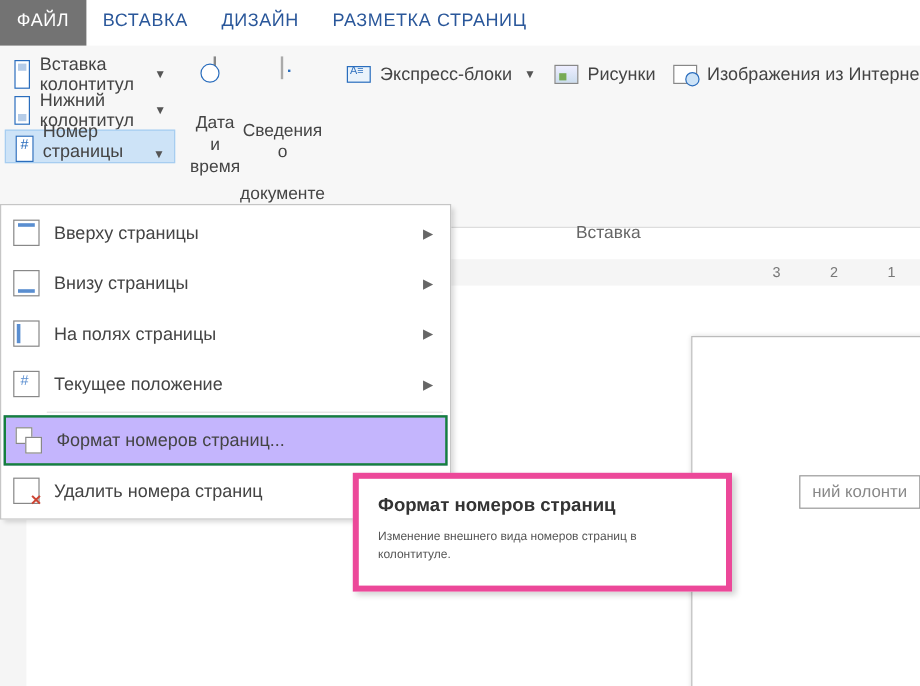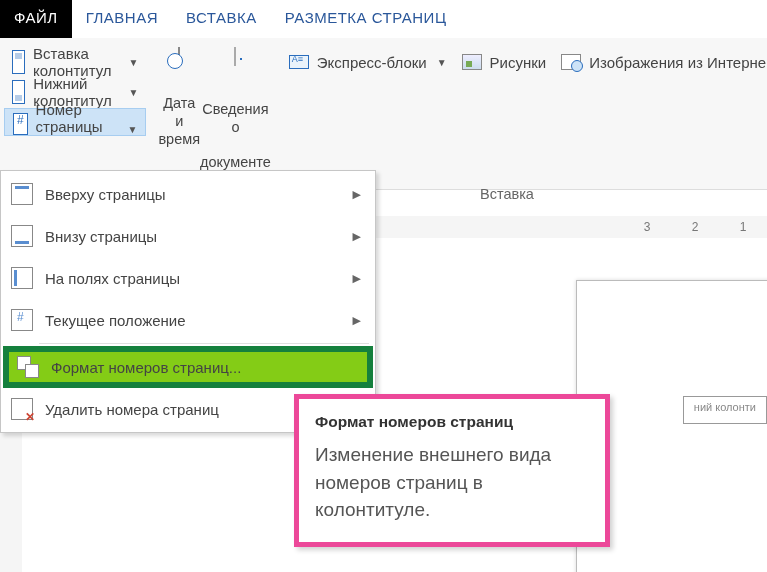--- a/index.html
+++ b/index.html
@@ -1,20 +1,20 @@
 <!DOCTYPE html>
 <html><head>
 <meta charset="utf-8">
 <style>
   * { box-sizing: border-box; margin: 0; padding: 0; }
   body { font-family: "Segoe UI", Tahoma, sans-serif; font-size: 15px; color: #444; background: #fff; width: 767px; height: 572px; overflow: hidden; position: relative; }
   
   .tab-strip { display: flex; height: 38px; background: #fff; font-size: 15px; }
   .tab { padding: 9px 14px 8px; color: #2a579a; cursor: pointer; letter-spacing: 0.5px; }
-  .tab.active { background: #000000; color: #fff; }
+  .tab.active { background: #737373; color: #fff; }
   
   .ribbon { display: flex; background: #f7f7f7; border-bottom: 1px solid #ddd; height: 152px; padding: 6px 4px 0; }
   
   .col-hf { width: 272px; display: flex; flex-direction: column; gap: 2px; padding-top: 4px; }
   .hf-item { display: flex; align-items: center; height: 28px; padding: 0 8px; gap: 8px; cursor: pointer; }
   .hf-item.selected { background: #cde3f7; border: 1px solid #a7cdf0; align-items: flex-end; }
   .dd-arrow { margin-left: 2px; font-size: 10px; color: #555; }
   
   .ribbon-sep { width: 1px; background: #ddd; margin: 6px 6px 22px; }
   
@@ -25,40 +25,40 @@
   .docinfo { width: 110px; gap: 17px; }
   
   .rightcol { display: flex; flex-direction: row; gap: 3px; padding-top: 4px; }
   .small-item { display: flex; align-items: center; height: 28px; padding: 0 6px; gap: 8px; cursor: pointer; white-space: nowrap; }
   
   .grouplabel-row { position: absolute; top: 186px; left: 480px; right: 0; font-size: 14.5px; color: #666; text-align: left; }
   
   
   .menu { position: absolute; top: 170px; left: 0; width: 376px; background: #fff; border: 1px solid #c6c6c6; box-shadow: 3px 3px 4px rgba(0,0,0,.15); padding: 2px; text-align: center; }
   .menu-item { display: flex; align-items: center; height: 42px; padding: 0 12px 0 8px; gap: 12px; cursor: pointer; position: relative; }
-  .menu-item.highlight { background: #84cc16; border: 6px solid #15803d; }
+  .menu-item.highlight { background: #c4b5fd; border: 2px solid #15803d; }
   .menu-sep { height: 1px; background: #e0e0e0; margin: 2px 4px 2px 36px; }
   .menu-arrow { margin-left: auto; font-size: 11px; color: #666; }
   .micon { width: 22px; height: 22px; flex-shrink: 0; }
   
   
   .tooltip { position: absolute; top: 394px; left: 294px; width: 316px; background: #fff; border: 5px solid #ec4899; box-shadow: 3px 3px 5px rgba(0,0,0,.18); padding: 14px 16px 18px; }
   .tooltip .tt-title { font-weight: 600; font-size: 15.5px; color: #333; margin-bottom: 10px; }
-  .tooltip .tt-body { font-size: 19px; color: #555; line-height: 1.45; }
+  .tooltip .tt-body { font-size: 10px; color: #555; line-height: 1.45; }
   
   
   .ruler-h { position: absolute; top: 216px; left: 14px; right: 0; height: 22px; background: #f5f5f5; display: flex; align-items: center; }
   .ruler-inner { position: absolute; right: 0; display: flex; align-items: center; font-size: 12px; color: #777; gap: 40px; padding-right: 20px; }
   .ruler-inner span { width: 8px; text-align: center; }
   
   .ruler-v { position: absolute; top: 238px; left: 0; bottom: 0; width: 22px; background: #f5f5f5; display: flex; flex-direction: column; align-items: center; font-size: 12px; color: #777; }
   .ruler-v span { margin-top: 34px; transform: rotate(-90deg); }
   
   .page { position: absolute; top: 280px; left: 576px; width: 260px; height: 320px; background: #fff; border: 1px solid #bbb; box-shadow: 0 0 4px rgba(0,0,0,.15); }
-  .hf-bar { position: absolute; top: 396px; right: 0; height: 28px; background: #fff; border: 1px solid #999; color: #888; font-size: 11px; padding: 4px 10px; }
+  .hf-bar { position: absolute; top: 396px; right: 0; height: 28px; background: #fff; border: 1px solid #999; color: #888; font-size: 14px; padding: 4px 10px; }
   
   
   .ic-page { width: 20px; height: 24px; background: #fff; border: 1px solid #2a6dbd; position: relative; }
   .ic-page-top::before { content:""; position:absolute; left:2px; right:2px; top:2px; height:6px; background:#2a6dbd; opacity:.35; }
   .ic-page-bot::before { content:""; position:absolute; left:2px; right:2px; bottom:2px; height:6px; background:#2a6dbd; opacity:.35; }
   .ic-page-num { width:20px; height:22px; background:#fff; border:1px solid #2a6dbd; position:relative; }
   .ic-page-num::before { content:"#"; position:absolute; left:3px; top:-1px; font-size:12px; color:#2a6dbd; }
   .ic-cal { width:36px; height:30px; border:1px solid #888; background:#fff; position:relative; }
   .ic-cal::before { content:""; position:absolute; left:0; right:0; top:0; height:7px; background:#f3ceb8; }
   .ic-cal::after { content:""; position:absolute; right:-4px; bottom:-4px; width:14px; height:14px; border:1px solid #2a6dbd; border-radius:50%; background:#fff; }
@@ -82,22 +82,22 @@
   .ic-pg-mar { width:22px; height:22px; border:1px solid #888; background:#fff; position:relative; }
   .ic-pg-mar::after { content:""; position:absolute; left:2px; top:2px; bottom:2px; width:3px; background:#5a8ed0; }
   .ic-pg-cur { width:22px; height:22px; border:1px solid #888; background:#fff; position:relative; }
   .ic-pg-cur::after { content:"#"; position:absolute; left:5px; top:0; font-size:12px; color:#5a8ed0; }
 </style>
 </head>
 <body>
 
 <div class="tab-strip">
   <div class="tab active">ФАЙЛ</div>
-  <div class="tab">ГЛАВНАЯ</div>
   <div class="tab">ВСТАВКА</div>
+  <div class="tab">ДИЗАЙН</div>
   <div class="tab">РАЗМЕТКА СТРАНИЦ</div>
 </div>
 
 <div class="ribbon">
   <div class="col-hf">
     <div class="hf-item">
       <span class="ic-page ic-page-top"></span>
       <span>Вставка колонтитул</span>
       <span class="dd-arrow">▼</span>
     </div>

